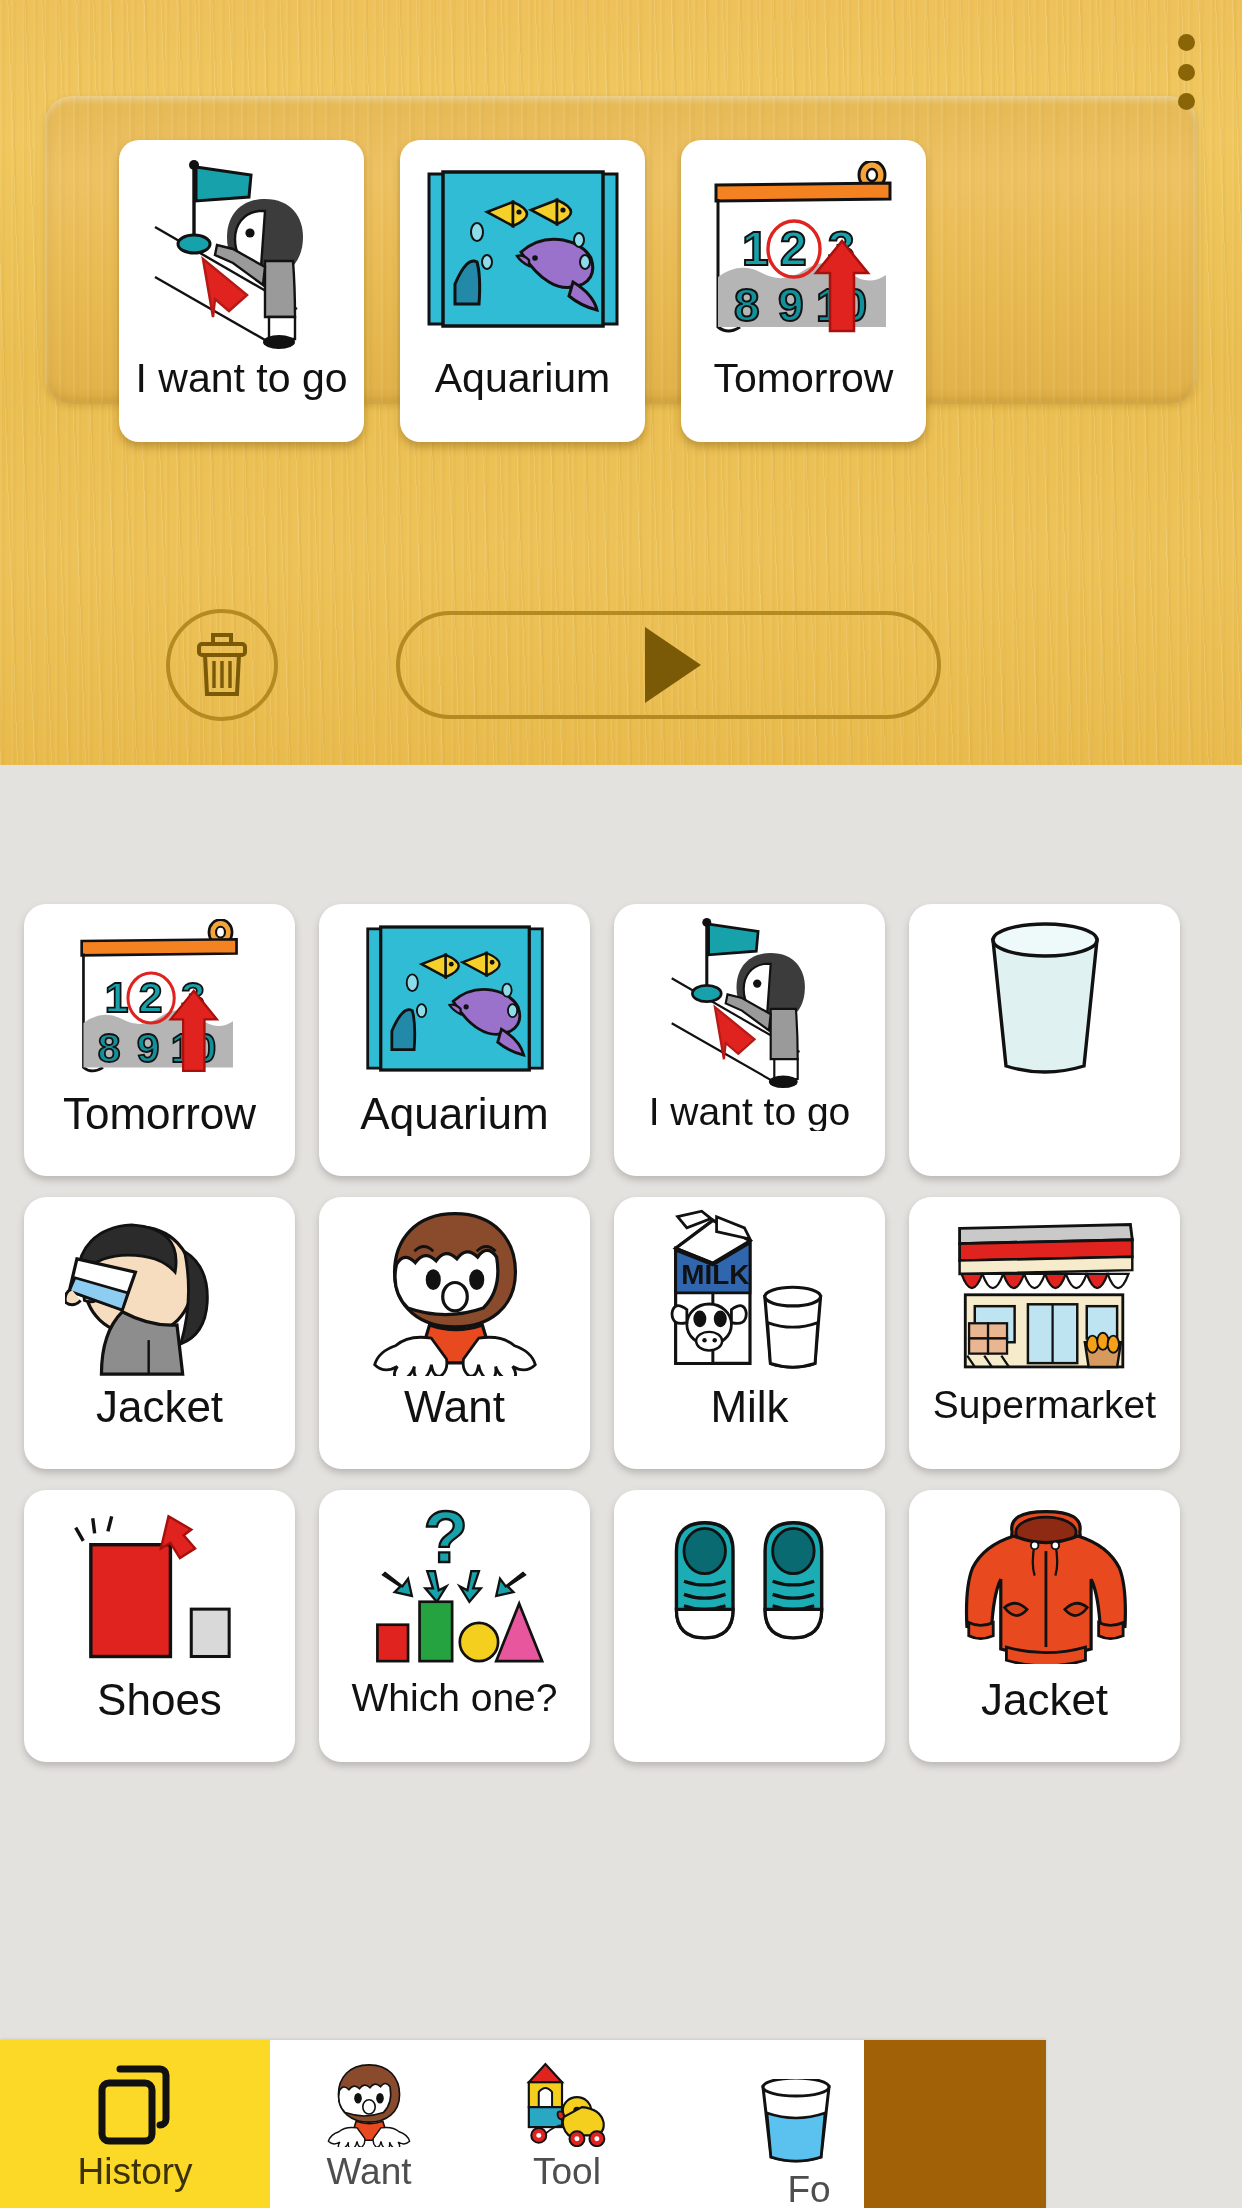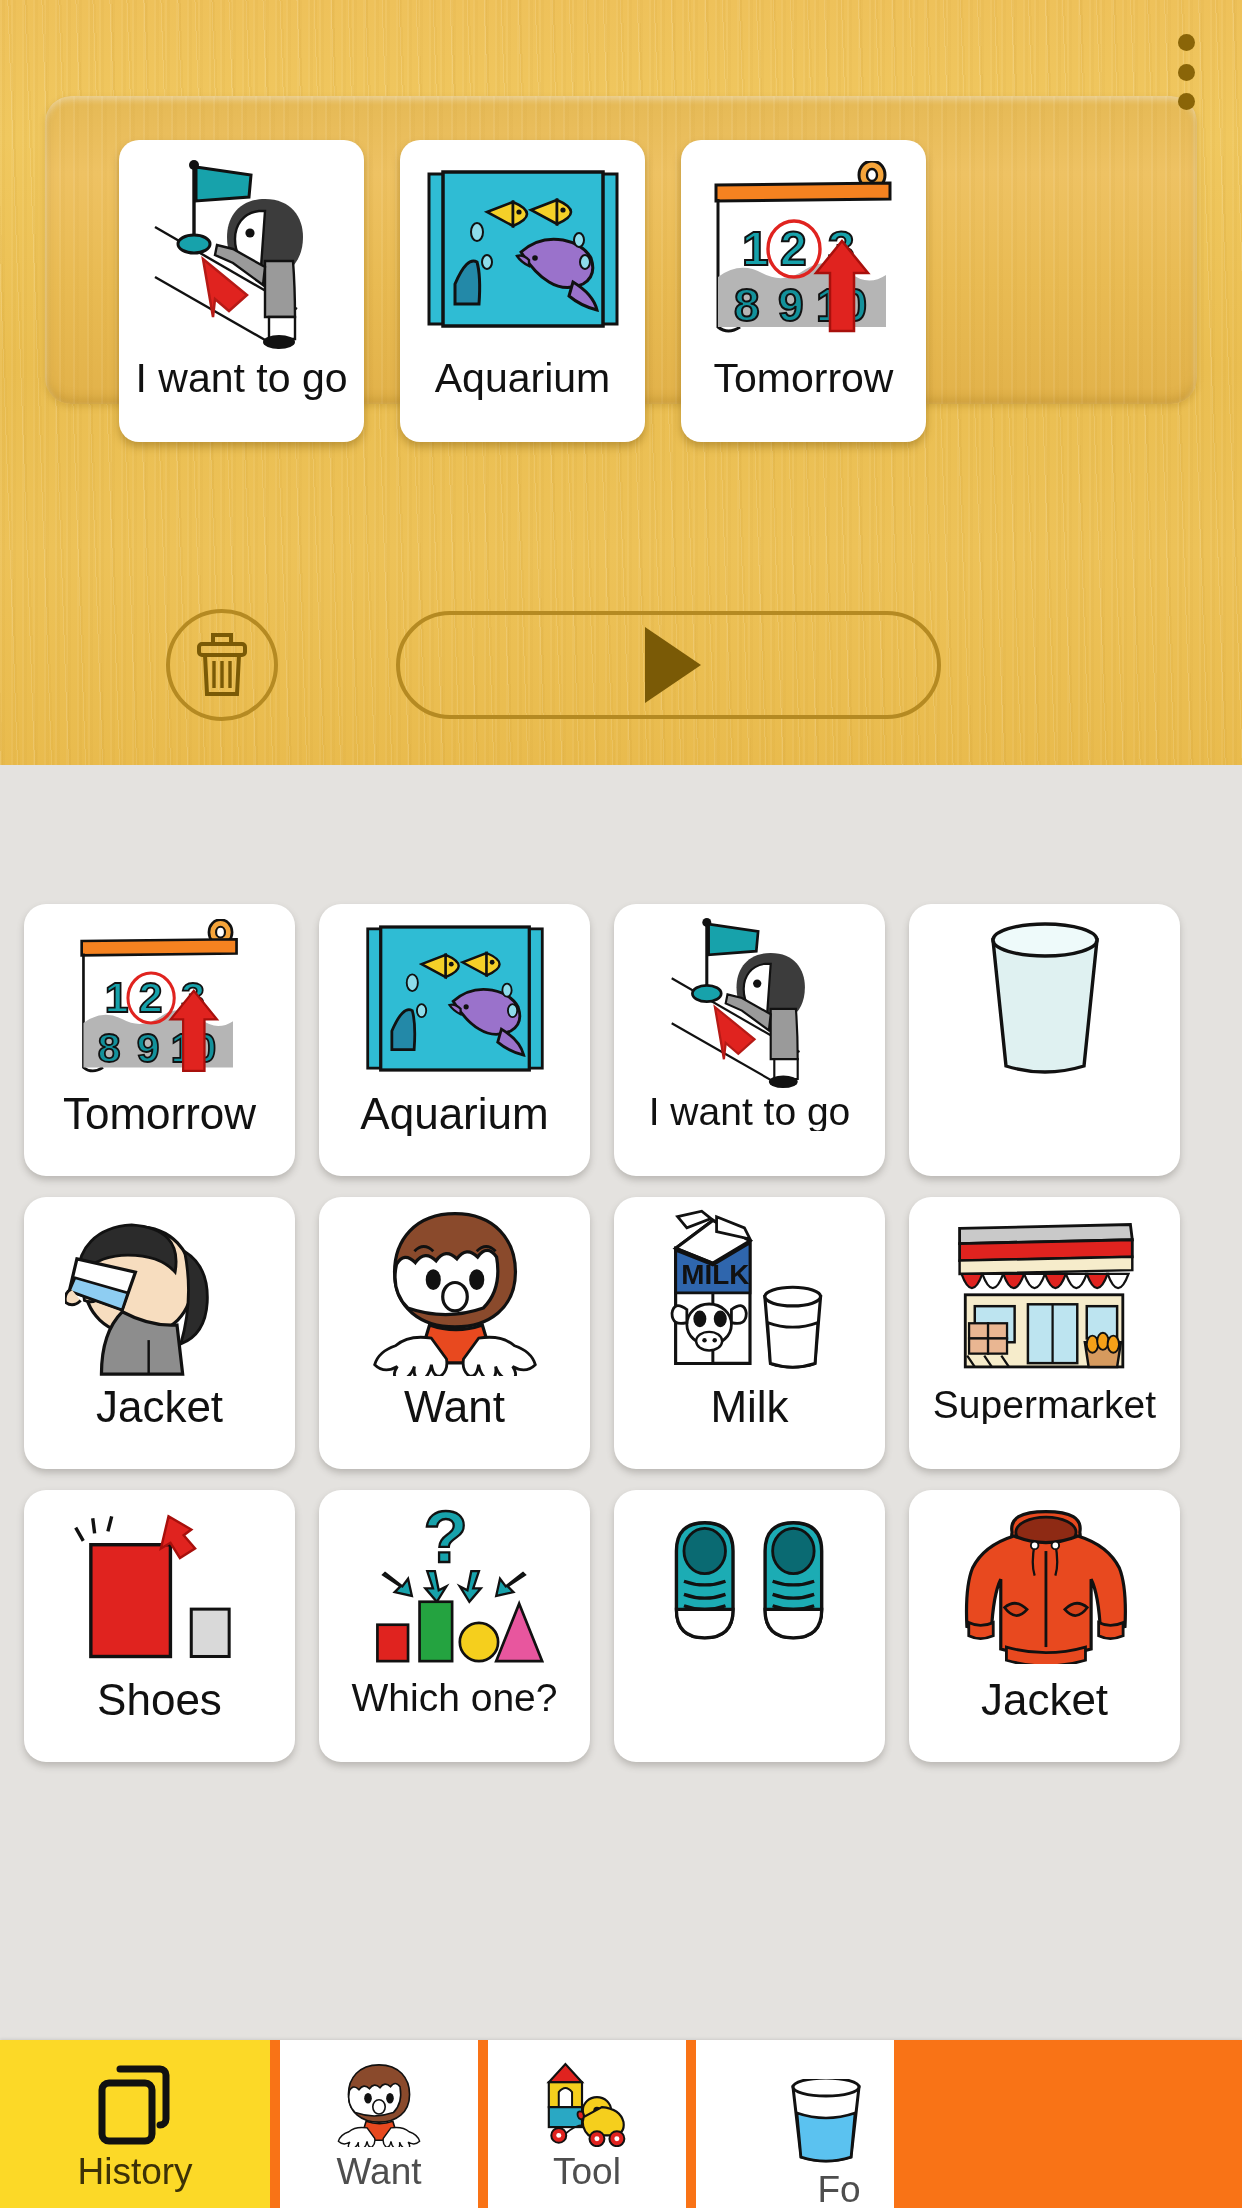--- a/index.html
+++ b/index.html
@@ -101,24 +101,23 @@
   }
   .tile .art { width:100%; height:188px; display:flex; align-items:center; justify-content:center; }
   .tile .cap {
     font-size:44px; color:#111; line-height:1; width:100%;
     text-align:center; white-space:nowrap; overflow:hidden;
   }
   .tile .cap.sm { font-size:39px; }
 
   
   #bottom-nav {
-    position:absolute; left:0; bottom:0; width:1242px; height:168px;
-    background:#f97316; display:flex; z-index:10;
+    position:absolute; left:0; bottom:0; width:1046px; height:168px;
+    background:#a16207; display:flex; z-index:10;
     box-shadow:0 -1px 3px rgba(0,0,0,0.10);
-    gap:10px;
   }
   .nav-item {
     width:198px; height:168px; flex:0 0 198px;
     display:flex; flex-direction:column; align-items:center; justify-content:center;
     gap:6px; cursor:pointer; background:#fff; overflow:hidden;
   }
   .nav-item.active { background:#fcd927; width:270px; flex:0 0 270px; }
   .nav-item .nav-ico { height:88px; display:flex; align-items:flex-end; justify-content:center; }
   .nav-item .nav-lbl { font-size:37px; color:#4e4e4e; line-height:1; white-space:nowrap; }
   .nav-item.active .nav-lbl { color:#3d3207; }

